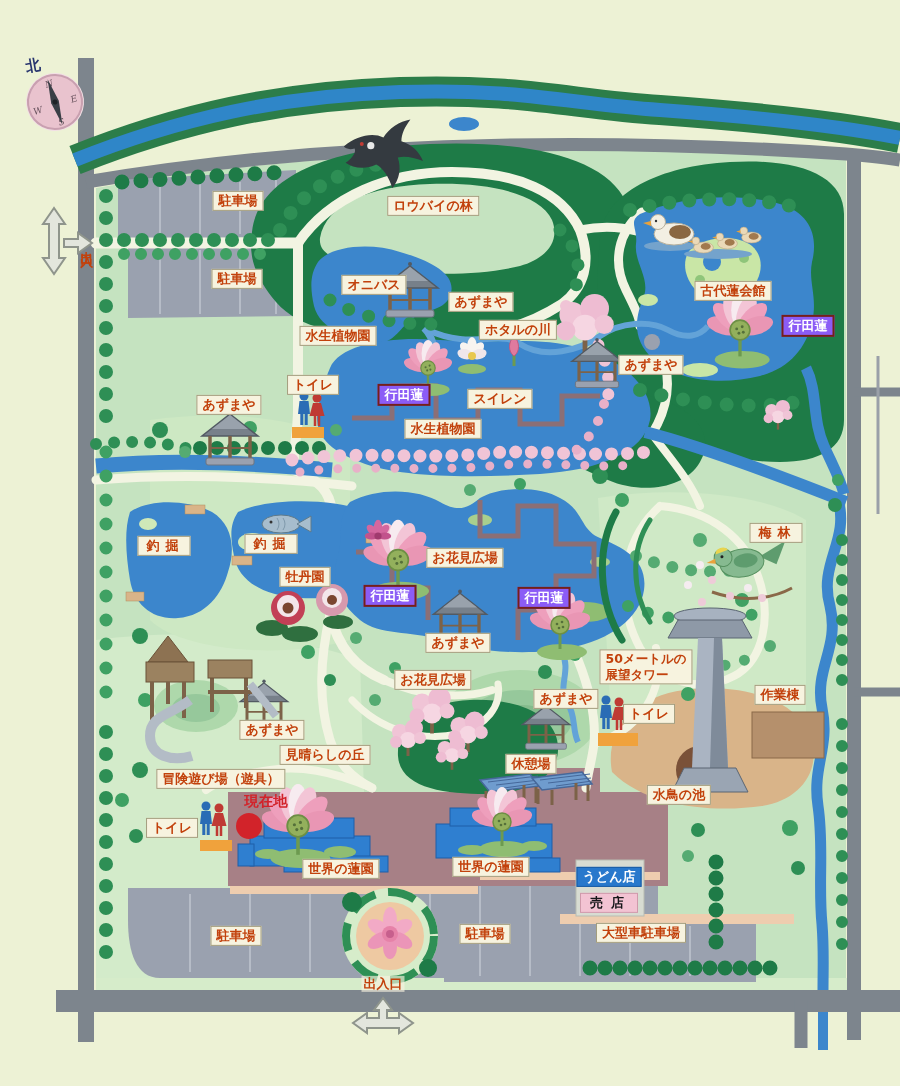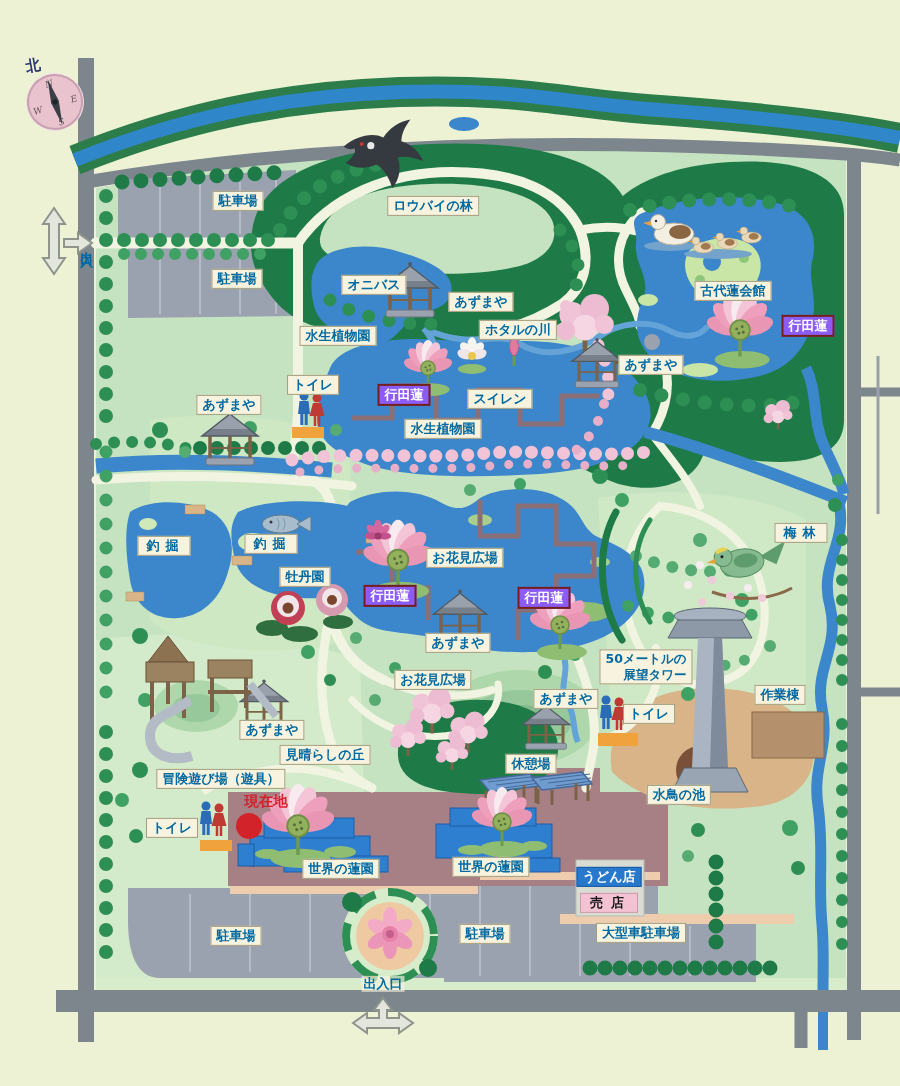--- a/index.html
+++ b/index.html
@@ -1,29 +1,29 @@
 <!DOCTYPE html>
 <html><head>
 <meta charset="utf-8">
 <style>
   html,body{margin:0;padding:0;background:#edf2d5;}
   #stage{position:relative;width:900px;height:1086px;overflow:hidden;
          font-family:"DejaVu Sans","Liberation Sans",sans-serif;}
   #art{position:absolute;left:0;top:0;}
   .lbl{position:absolute;transform:translate(-50%,-50%);background:#f7f3df;
-       border:1.5px solid #a39d7e;color:#0369a1;font-size:13px;font-weight:700;
+       border:1.5px solid #a39d7e;color:#c2410c;font-size:13px;font-weight:700;
        padding:1px 5px;white-space:nowrap;line-height:1.25;z-index:5;}
   .lbl-red{background:#8b5cf6;border:2px solid #74201a;color:#fff;}
   .lbl-blue{background:#2878cc;border-color:#1b5ca3;color:#fff;}
   .lbl-pink{background:#f3c3d3;border-color:#cf9aab;color:#17171a;letter-spacing:8px;padding-left:9px;}
   .lbl-sp{letter-spacing:6px;padding-left:8px;}
   .lbl-plain{background:rgba(247,243,223,.65);border:none;padding:0 2px;}
   .lbl-vert{writing-mode:vertical-rl;background:none;border:none;padding:0;letter-spacing:2px;}
   .lbl-redtext{background:none;border:none;color:#d2232a;font-size:14.5px;font-weight:800;}
-  .lbl-2line{font-size:12.5px;text-align:right;}
+  .lbl-2line{font-size:12.5px;text-align:left;}
   .lbl-2line span{display:block;}
   .north{background:none;border:none;color:#27346e;font-size:15px;font-weight:800;transform:translate(-50%,-50%) rotate(-10deg);}
   .cmp{font:italic 9px "DejaVu Serif","Liberation Serif",serif;fill:#6b5560;text-anchor:middle;}
 </style>
 </head>
 <body>
 
 <div id="stage">
 <svg id="art" width="900" height="1086" viewBox="0 0 900 1086">
   <defs>
@@ -492,21 +492,21 @@
 <span class="lbl" style="left:443px;top:429px">水生植物園</span>
 <span class="lbl" style="left:229px;top:405px">あずまや</span>
 <span class="lbl lbl-sp" style="left:164px;top:546px">釣掘</span>
 <span class="lbl lbl-sp" style="left:271px;top:544px">釣掘</span>
 <span class="lbl" style="left:305px;top:577px">牡丹園</span>
 <span class="lbl" style="left:465px;top:558px">お花見広場</span>
 <span class="lbl lbl-red" style="left:390px;top:596px">行田蓮</span>
 <span class="lbl lbl-red" style="left:544px;top:598px">行田蓮</span>
 <span class="lbl" style="left:458px;top:643px">あずまや</span>
 <span class="lbl" style="left:433px;top:680px">お花見広場</span>
-<span class="lbl lbl-sp" style="left:801px;top:533px">梅林</span>
+<span class="lbl lbl-sp" style="left:776px;top:533px">梅林</span>
 <span class="lbl lbl-2line" style="left:646px;top:667px">
       <span>50メートルの</span>
       <span>展望タワー</span>
     </span>
 <span class="lbl" style="left:780px;top:695px">作業棟</span>
 <span class="lbl" style="left:649px;top:714px">トイレ</span>
 <span class="lbl" style="left:566px;top:699px">あずまや</span>
 <span class="lbl" style="left:531px;top:764px">休憩場</span>
 <span class="lbl" style="left:679px;top:795px">水鳥の池</span>
 <span class="lbl" style="left:272px;top:730px">あずまや</span>

